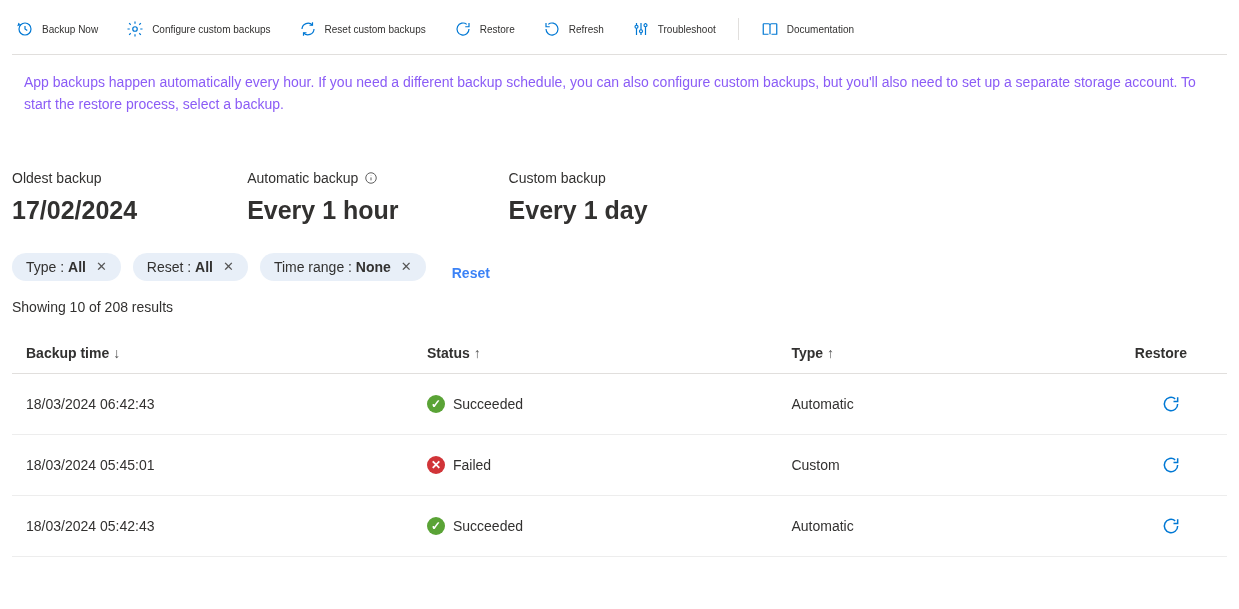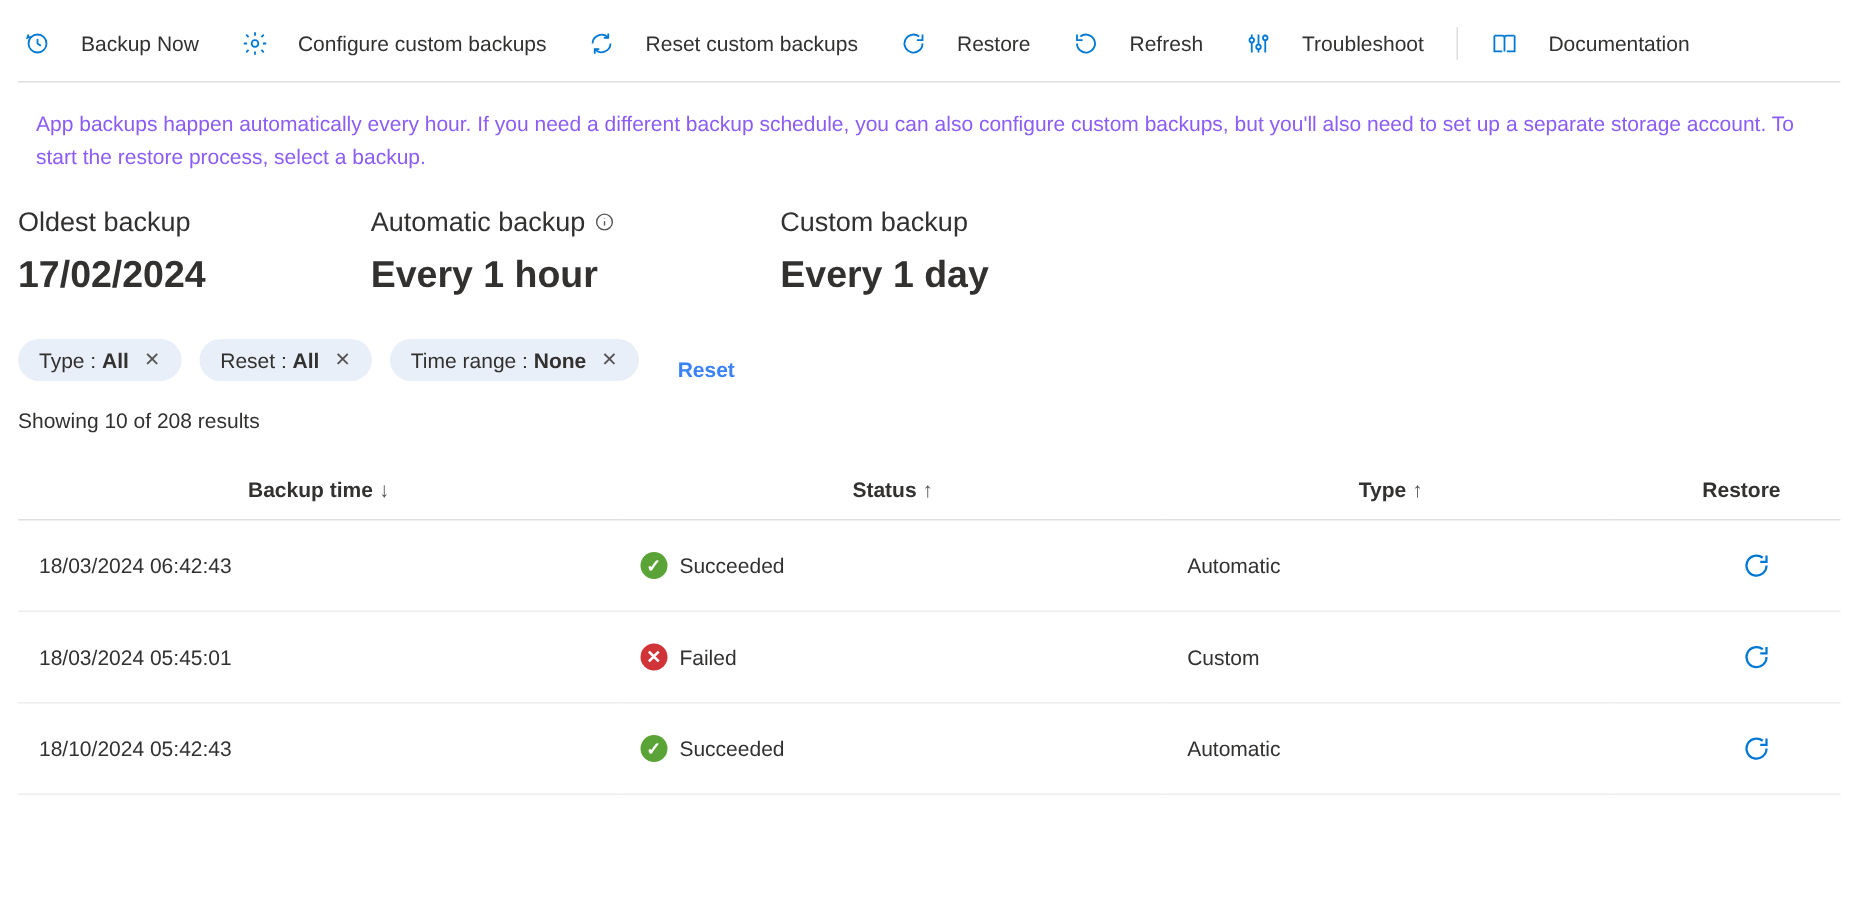--- a/index.html
+++ b/index.html
@@ -14,49 +14,50 @@
   .toolbar {
     display: flex;
     align-items: center;
     gap: 28px;
     padding: 6px 4px 14px 4px;
     border-bottom: 1px solid #e1dfdd;
   }
   .toolbar-item {
     display: inline-flex;
     align-items: center;
-    gap: 20px;
+    gap: 8px;
     color: #323130;
     cursor: pointer;
-    font-size: 14px;
+    font-size: 10px;
   }
   .toolbar-item .ticon { color: #0078d4; }
   .toolbar-divider {
     width: 1px;
     height: 22px;
     background: #e1dfdd;
     margin: 0 -6px;
   }
   .desc {
     margin: 16px 0 22px 12px;
     color: #8b5cf6;
     line-height: 1.6;
     max-width: 1180px;
   }
   .stats {
     display: flex;
     gap: 110px;
     margin-bottom: 28px;
   }
   .stat-label {
-    font-size: 18px;
+    font-size: 14px;
     color: #323130;
     display: flex;
     align-items: center;
     gap: 6px;
+    margin-top: 32px;
   }
   .stat-value {
     font-size: 25px;
     font-weight: 600;
     margin-top: 10px;
   }
   .filters {
     display: flex;
     align-items: flex-end;
     gap: 12px;
@@ -86,21 +87,21 @@
   }
   .results-count {
     margin: 10px 0 18px 0;
     color: #323130;
   }
   table {
     width: 100%;
     border-collapse: collapse;
   }
   th {
-    text-align: center;
+    text-align: left;
     font-weight: 600;
     padding: 12px 14px;
     border-bottom: 1px solid #e1dfdd;
     font-size: 14px;
   }
   th .sort-arrow { font-weight: 400; color: #555; margin-left: 4px; }
   td {
     padding: 14px 14px;
     border-bottom: 1px solid #ededed;
     font-size: 14px;
@@ -289,21 +290,21 @@
           </span></td>
         <td>Custom</td>
         <td class="restore-col"><span class="restore-btn">
             <svg width="20" height="20" viewBox="0 0 24 24" stroke-width="1.8">
               <path d="M20 12a8 8 0 1 1-3-6.2"></path>
               <path d="M20 4v5h-5"></path>
             </svg>
           </span></td>
       </tr>
       <tr>
-        <td>18/10/2024 05:42:43</td>
+        <td>18/03/2024 05:42:43</td>
         <td><span class="status-cell">
             <span class="status-icon status-success">✓</span>
             <span>Succeeded</span>
           </span></td>
         <td>Automatic</td>
         <td class="restore-col"><span class="restore-btn">
             <svg width="20" height="20" viewBox="0 0 24 24" stroke-width="1.8">
               <path d="M20 12a8 8 0 1 1-3-6.2"></path>
               <path d="M20 4v5h-5"></path>
             </svg>

